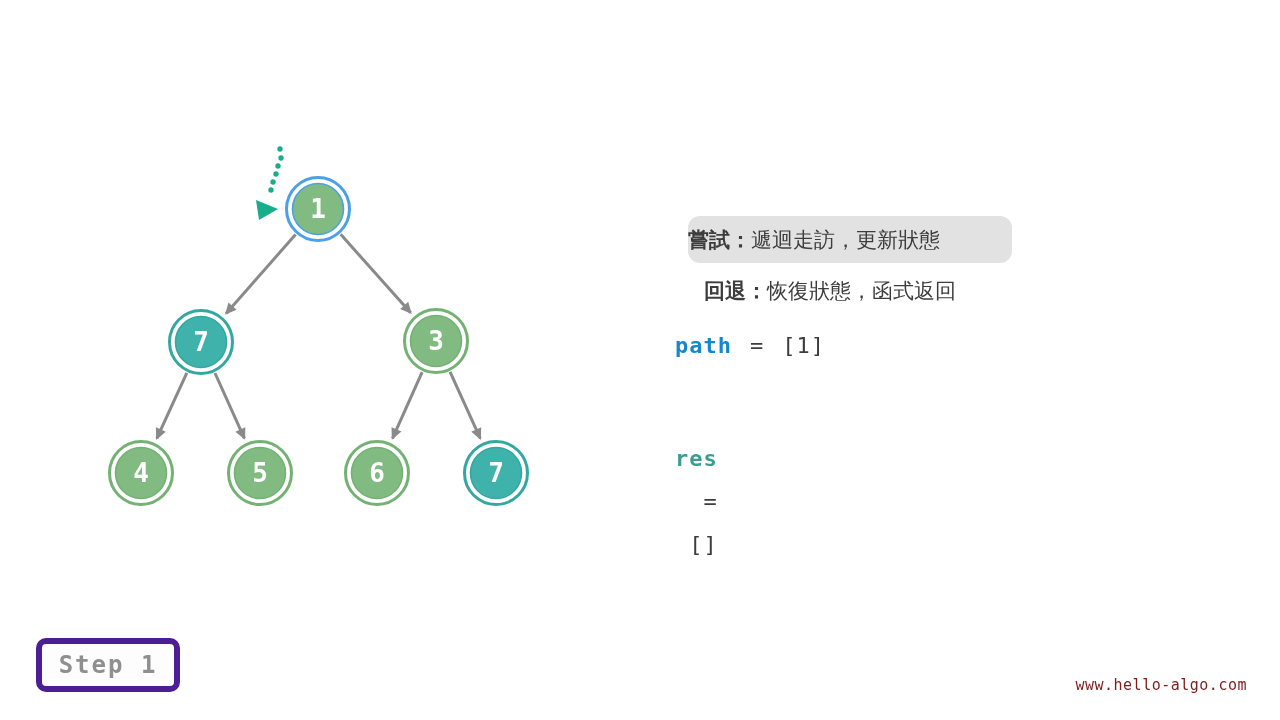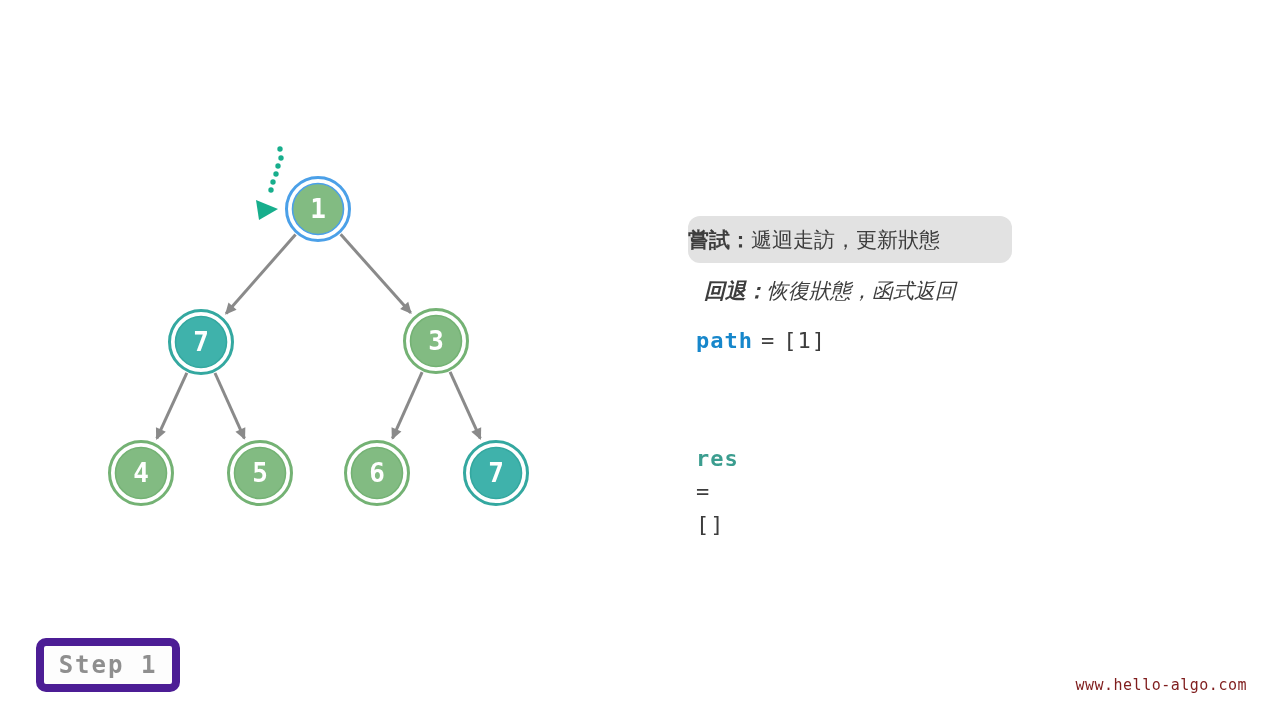--- a/index.html
+++ b/index.html
@@ -14,38 +14,38 @@
   
   .try-line{
     position:absolute;left:688px;top:216px;width:324px;height:47px;
     background:#E2E2E2;border-radius:12px;
     display:flex;align-items:center;box-sizing:border-box;
     font-size:21px;color:#3D3D3D;white-space:nowrap;
   }
   .back-line{
     position:absolute;left:704px;top:277px;height:28px;
     display:flex;align-items:center;
-    font-size:21px;color:#3D3D3D;white-space:nowrap;font-style:italic;
+    font-size:21px;color:#3D3D3D;white-space:nowrap;
   }
   .lbl{font-weight:bold;}
   .code-line{
-    position:absolute;left:696px;height:30px;
-    display:flex;align-items:flex-start;gap:8px;
+    position:absolute;left:675px;height:30px;
+    display:flex;align-items:flex-end;gap:18px;
     font-family:"DejaVu Sans Mono","Liberation Mono",monospace;
     font-size:22px;color:#3D3D3D;letter-spacing:1px;white-space:nowrap;
   }
   .code-line.path{top:328px;}
   .code-line.res{top:446px;flex-direction:column;}
   .var-path{color:#1787CB;font-weight:bold;}
   .var-res{color:#3B9D8F;font-weight:bold;}
 
   
   .step-box{
     position:absolute;left:36px;top:638px;width:144px;height:54px;
-    border:8px solid #4c1d95;border-radius:10px;background:#FDFDFD;
+    border:6px solid #4c1d95;border-radius:10px;background:#FDFDFD;
     display:flex;align-items:center;justify-content:center;box-sizing:border-box;
     font-family:"DejaVu Sans Mono","Liberation Mono",monospace;
     font-weight:bold;font-size:24px;color:#8F8F8F;letter-spacing:2px;
   }
 
   
   .watermark{
     position:absolute;right:33px;top:676px;
     font-family:"DejaVu Sans Mono","Liberation Mono",monospace;
     font-size:15px;color:#7f1d1d;letter-spacing:0.5px;

